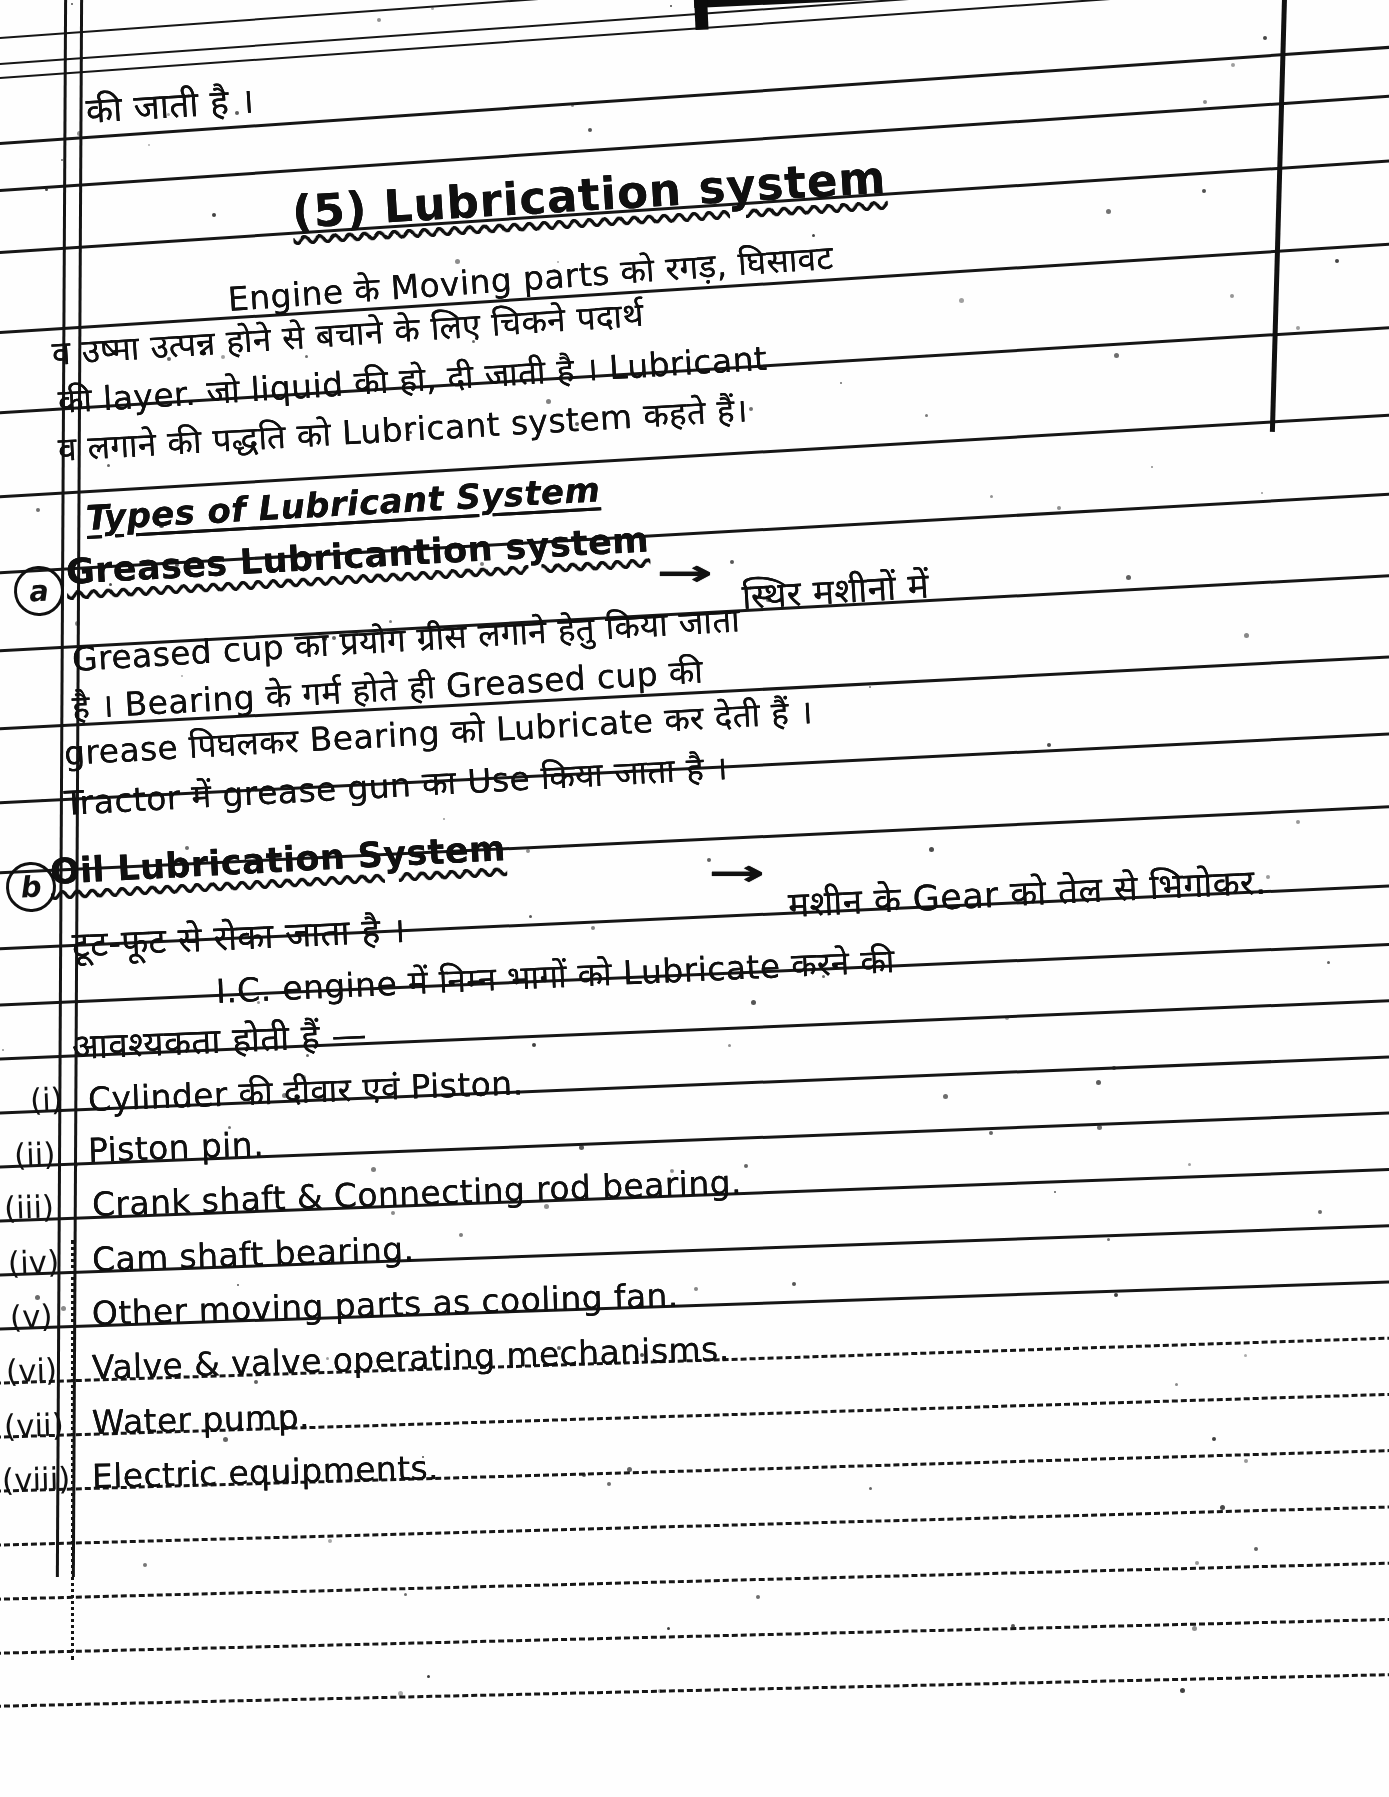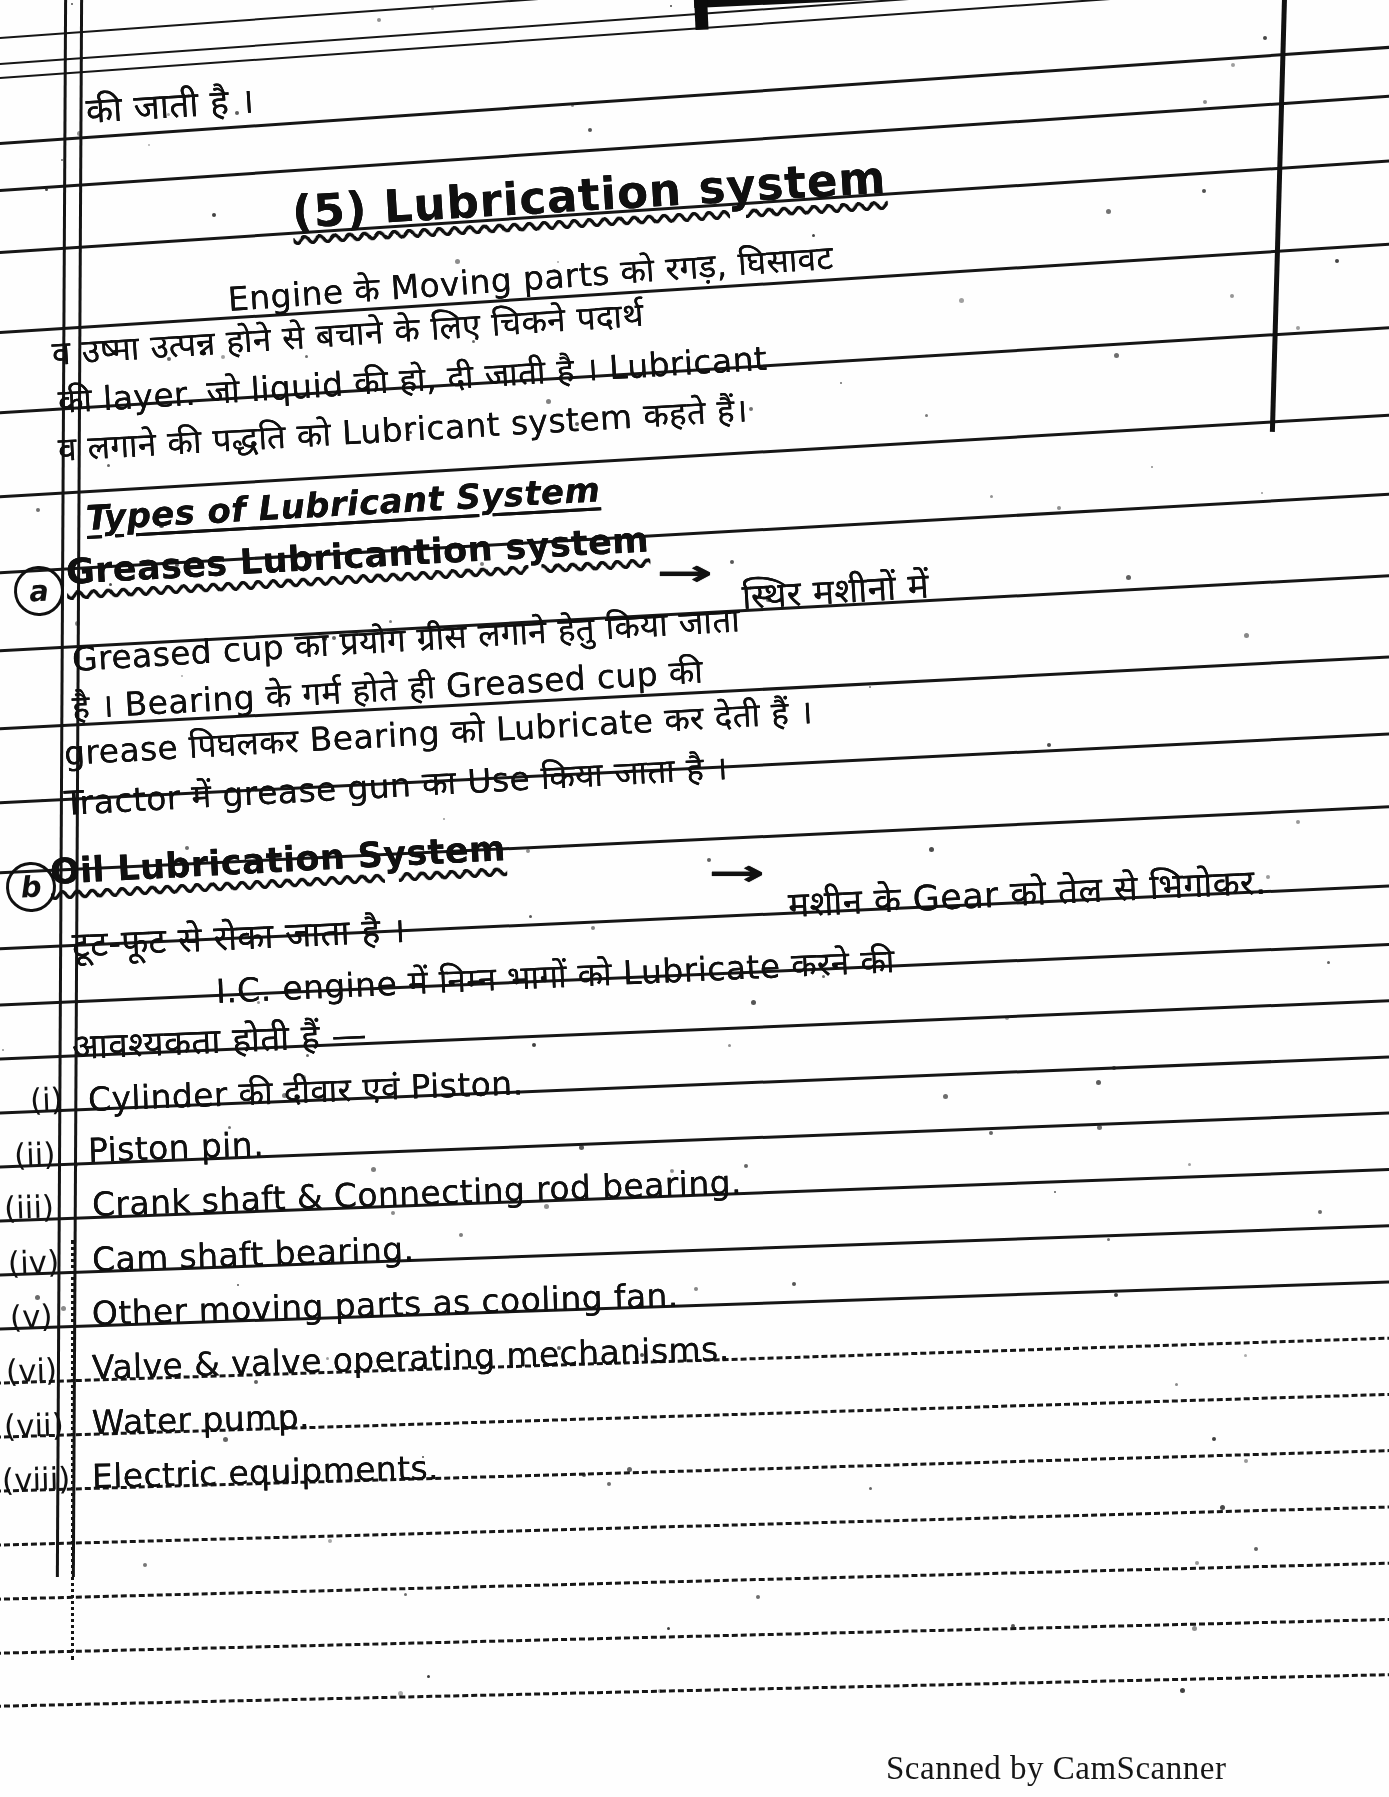--- a/index.html
+++ b/index.html
@@ -321,14 +321,13 @@
 
   <div class="list-num" style="left:6px;top:1353px;transform:rotate(-1.7deg);">(vi)</div>
   <div class="list-text" style="left:92px;top:1348px;transform:rotate(-1.7deg);">Valve &amp; valve operating mechanisms.</div>
 
   <div class="list-num" style="left:4px;top:1408px;transform:rotate(-1.6deg);">(vii)</div>
   <div class="list-text" style="left:92px;top:1403px;transform:rotate(-1.6deg);">Water pump.</div>
 
   <div class="list-num" style="left:2px;top:1462px;transform:rotate(-1.5deg);">(viii)</div>
   <div class="list-text" style="left:92px;top:1457px;transform:rotate(-1.5deg);">Electric equipments.</div>
 
-  <div class="footer">Scanned by CamScanner</div>
 </div>
 
 </body></html>

